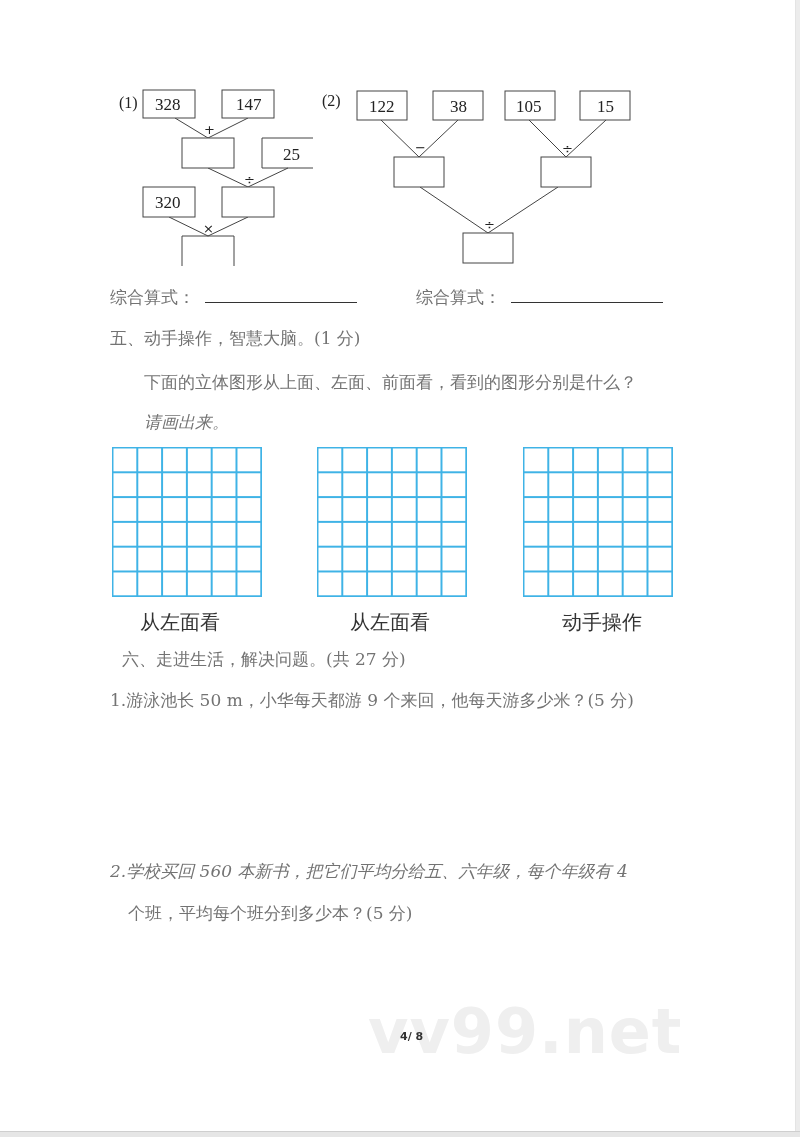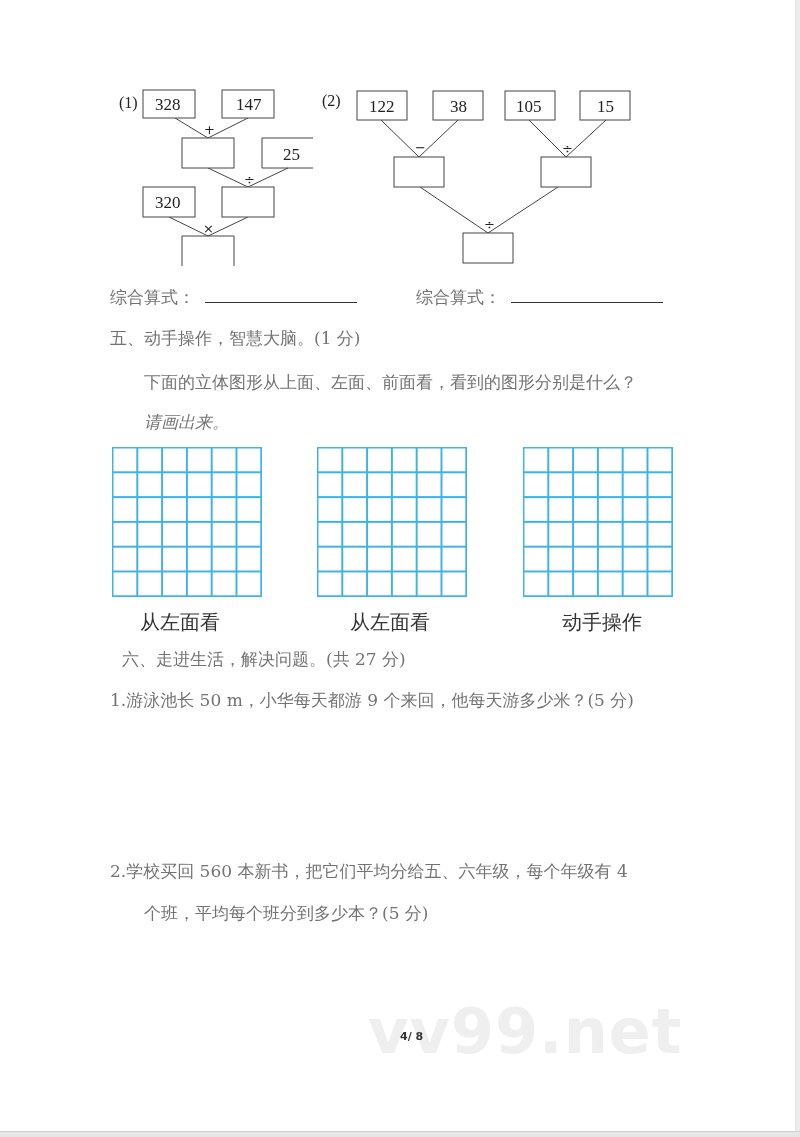--- a/index.html
+++ b/index.html
@@ -136,17 +136,17 @@
 <div class="grid-caption" style="left:140px; top:609px;">从左面看</div>
 
 <div class="grid" style="left:317px; top:447px;"></div>
 <div class="grid-caption" style="left:350px; top:609px;">从左面看</div>
 
 <div class="grid" style="left:523px; top:447px;"></div>
 <div class="grid-caption" style="left:562px; top:609px;">动手操作</div>
 
 <div class="text" style="left:110px; top:648px;margin-left:12px;">六、走进生活，解决问题。(共 27 分)</div>
 <div class="text" style="left:110px; top:689px;text-align:center;">1.游泳池长 50 m，小华每天都游 9 个来回，他每天游多少米？(5 分)</div>
-<div class="text" style="left:110px; top:860px;">2.学校买回 560 本新书，把它们平均分给五、六年级，每个年级有 4</div>
-<div class="text" style="left:144px; top:902px;">个班，平均每个班分到多少本？(5 分)</div>
+<div class="text" style="left:110px; top:860px;font-style:italic;">2.学校买回 560 本新书，把它们平均分给五、六年级，每个年级有 4</div>
+<div class="text" style="left:128px; top:902px;">个班，平均每个班分到多少本？(5 分)</div>
 
 <div class="watermark">vv99.net</div>
 <div class="page-num">4/ 8</div>
 
 </body></html>

